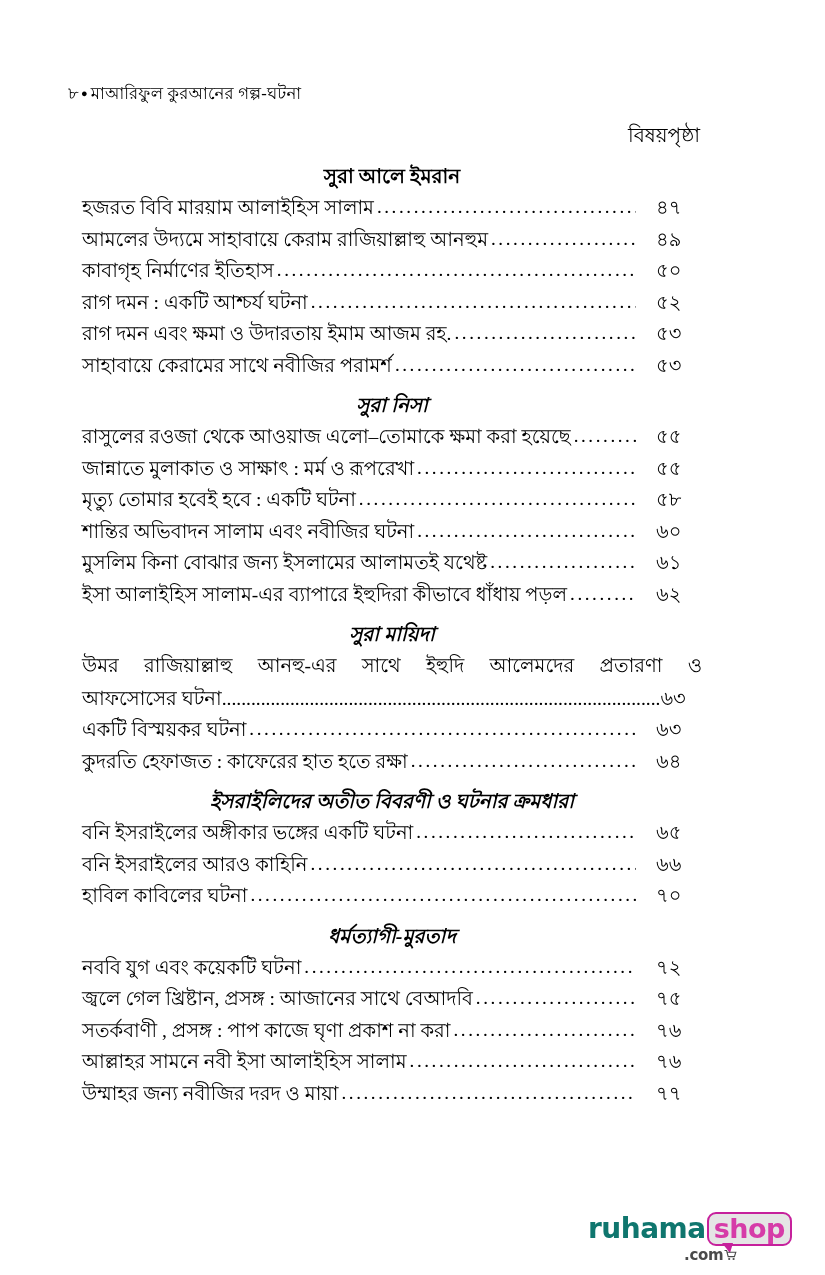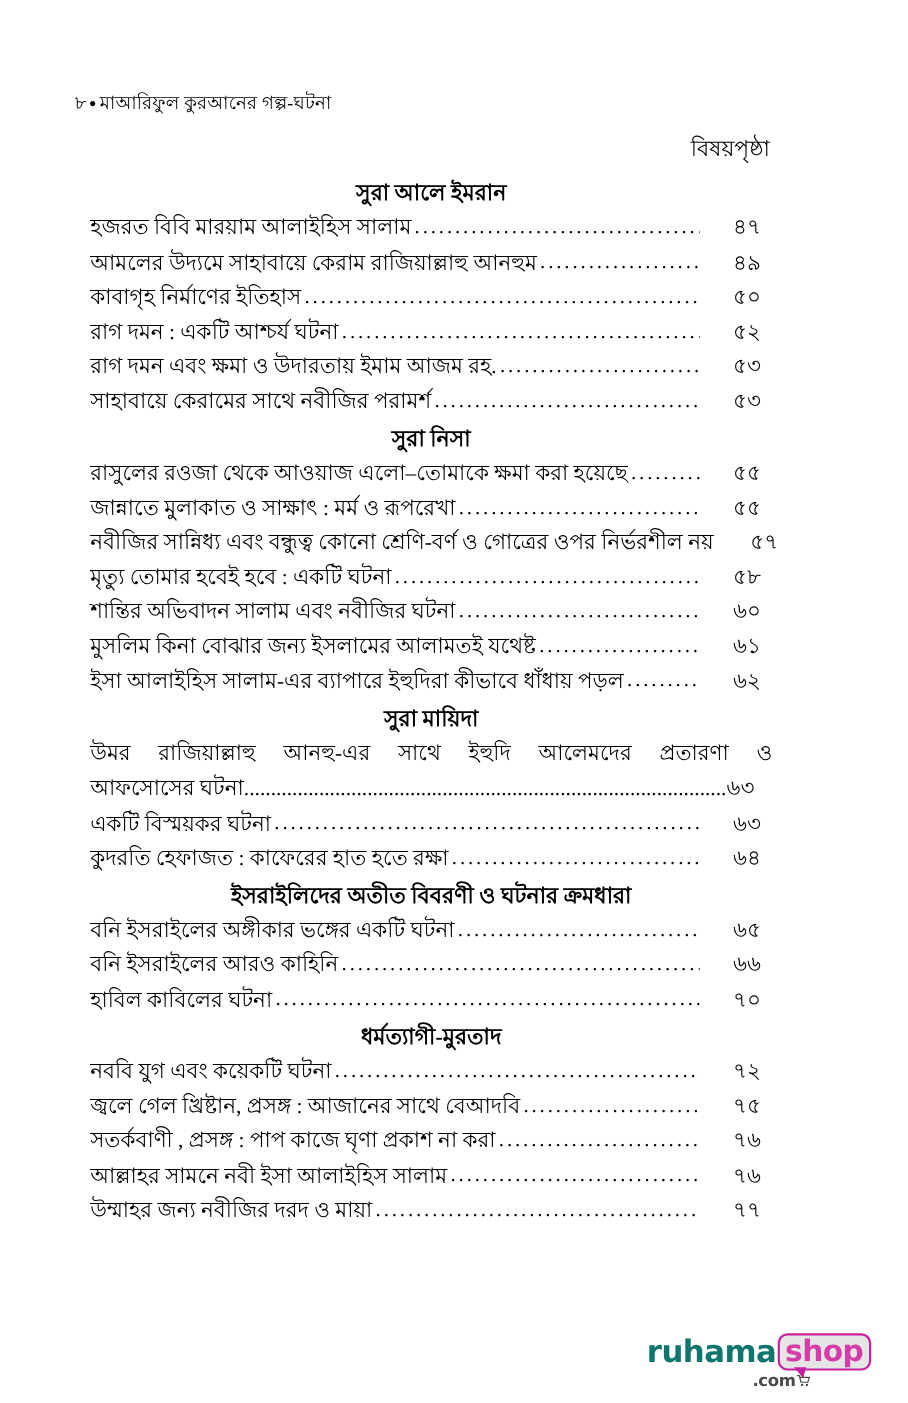--- a/index.html
+++ b/index.html
@@ -62,21 +62,22 @@
   }
 
   .section-title {
     text-align: center;
     font-size: 20px;
     font-weight: bold;
     margin: 6px 0 9px 0;
     line-height: 1.25;
   }
   .section-title.tight {
-    margin-top: 6px;
+    margin-top: 18px;
+    font-style: italic;
   }
 
   .entry {
     display: flex;
     align-items: baseline;
     font-size: 19.5px;
     line-height: 1.0;
     margin: 0 0 12px 0;
     width: 100%;
   }
@@ -90,21 +91,21 @@
     white-space: nowrap;
     margin: 0 4px 0 3px;
     letter-spacing: 2.6px;
     font-size: 19px;
     line-height: 1;
     position: relative;
     top: -1px;
   }
   .entry .pageno {
     flex: 0 0 46px;
-    text-align: center;
+    text-align: left;
     padding-left: 16px;
     white-space: nowrap;
   }
 
   
   .entry-justified {
     font-size: 19.5px;
     line-height: 1.0;
     margin: 0 0 12px 0;
     width: 100%;
@@ -239,25 +240,20 @@
       <div class="section-title tight">সুরা নিসা</div>
       <div class="entry">
         <span class="label">রাসুলের রওজা থেকে আওয়াজ এলো–তোমাকে ক্ষমা করা হয়েছে</span>
         <span class="leader">..........................................................................................</span>
         <span class="pageno">৫৫</span>
       </div>
       <div class="entry">
         <span class="label">জান্নাতে মুলাকাত ও সাক্ষাৎ : মর্ম ও রূপরেখা</span>
         <span class="leader">..........................................................................................</span>
         <span class="pageno">৫৫</span>
-      </div>
-      <div class="entry">
-        <span class="label">নবীজির সান্নিধ্য এবং বন্ধুত্ব কোনো শ্রেণি-বর্ণ ও গোত্রের ওপর নির্ভরশীল নয়</span>
-        <span class="leader">..........................................................................................</span>
-        <span class="pageno">৫৭</span>
       </div>
       <div class="entry">
         <span class="label">মৃত্যু তোমার হবেই হবে : একটি ঘটনা</span>
         <span class="leader">..........................................................................................</span>
         <span class="pageno">৫৮</span>
       </div>
       <div class="entry">
         <span class="label">শান্তির অভিবাদন সালাম এবং নবীজির ঘটনা</span>
         <span class="leader">..........................................................................................</span>
         <span class="pageno">৬০</span>

